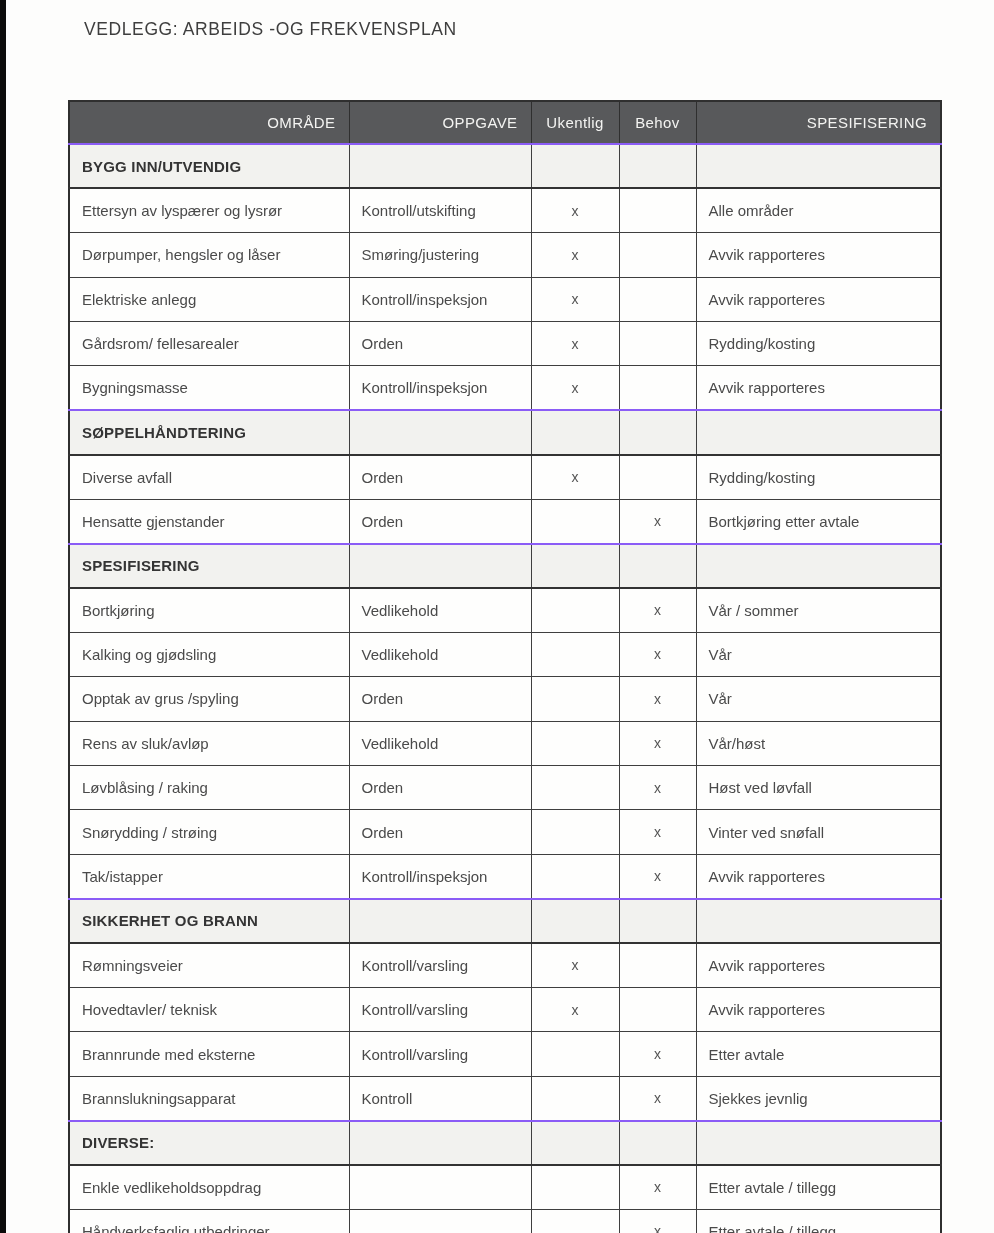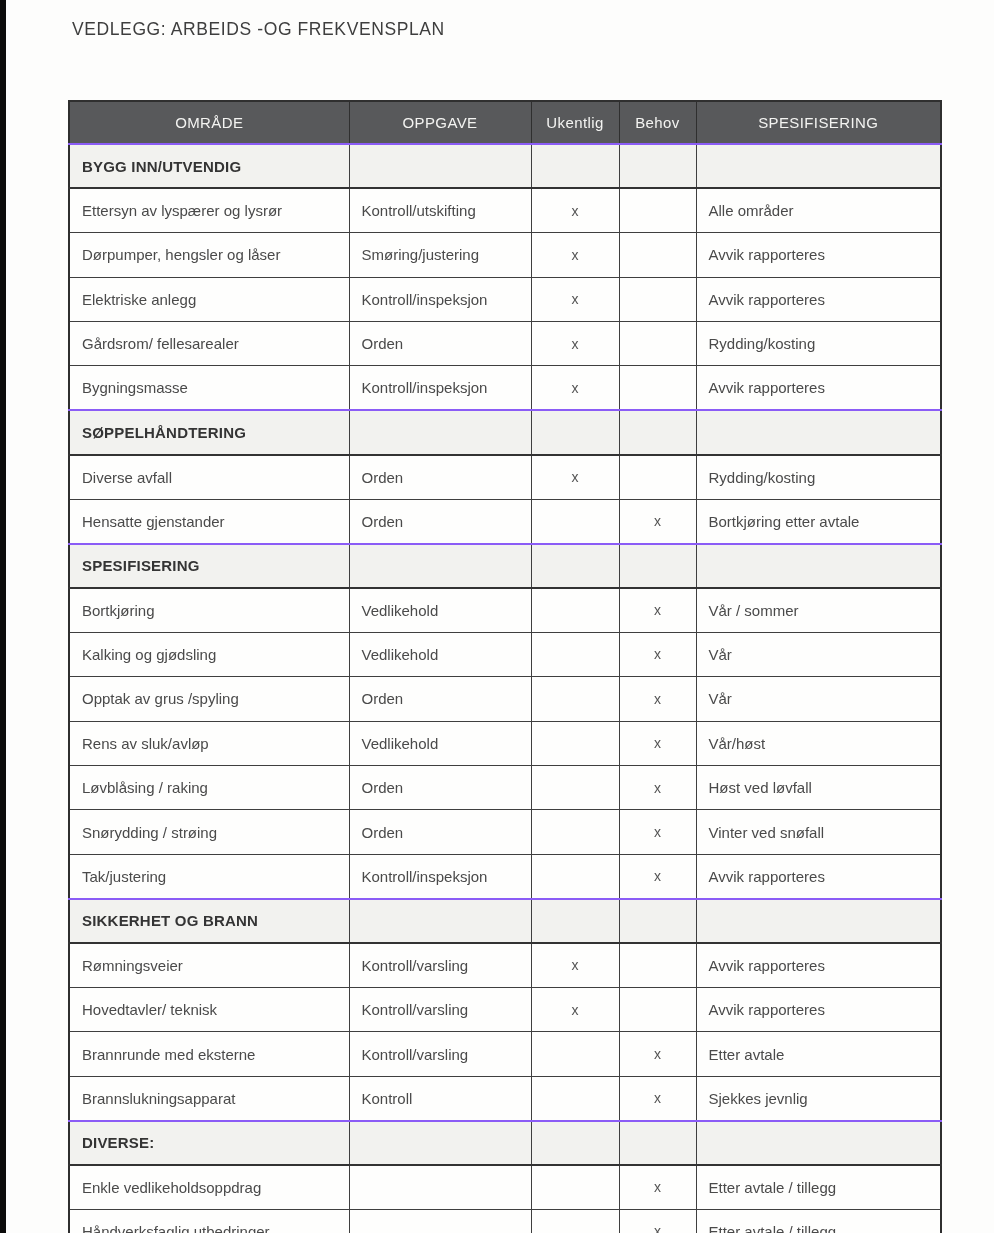--- a/index.html
+++ b/index.html
@@ -11,21 +11,21 @@
     overflow: hidden;
   }
   .scan-edge {
     position: absolute;
     left: 0; top: 0;
     width: 6px; height: 1233px;
     background: #0b0b0b;
   }
   .doc-title {
     position: absolute;
-    left: 72px; top: 19px;
+    left: 84px; top: 19px;
     font-size: 17.5px;
     font-weight: 400;
     letter-spacing: 0.6px;
     color: #3e3e3e;
   }
   table.plan-table {
     position: absolute;
     left: 68px; top: 100px;
     width: 872px;
     border-collapse: collapse;
@@ -36,21 +36,21 @@
     border: 1px solid #3f3f3f;
     overflow: hidden;
     white-space: nowrap;
   }
   .plan-table thead th {
     background: #58595b;
     color: #f4f4f2;
     font-weight: 500;
     font-size: 15px;
     letter-spacing: 0.4px;
-    text-align: center;
+    text-align: right;
     height: 40px;
     padding: 12px 13px;
     border-color: #2f2f2f;
   }
   .plan-table thead th.center { text-align: center; padding: 0 4px; margin-left: 15px; }
   .plan-table tbody td {
     height: 44.4px;
     font-size: 15px;
     color: #4a4a4a;
     background: #fefefd;
@@ -204,21 +204,21 @@
           <td>Høst ved løvfall</td>
         </tr>
         <tr>
           <td>Snørydding / strøing</td>
           <td>Orden</td>
           <td class="mark"></td>
           <td class="mark">x</td>
           <td>Vinter ved snøfall</td>
         </tr>
         <tr>
-          <td>Tak/justering</td>
+          <td>Tak/istapper</td>
           <td>Kontroll/inspeksjon</td>
           <td class="mark"></td>
           <td class="mark">x</td>
           <td>Avvik rapporteres</td>
         </tr>
         <tr class="section">
           <td>SIKKERHET OG BRANN</td>
           <td></td>
           <td class="mark"></td>
           <td class="mark"></td>

